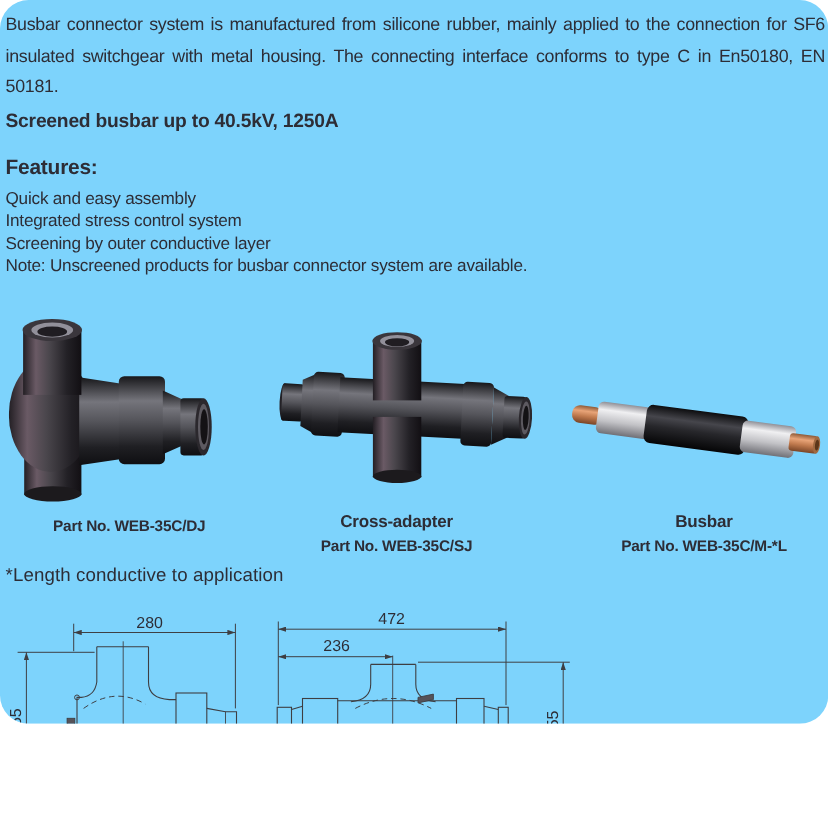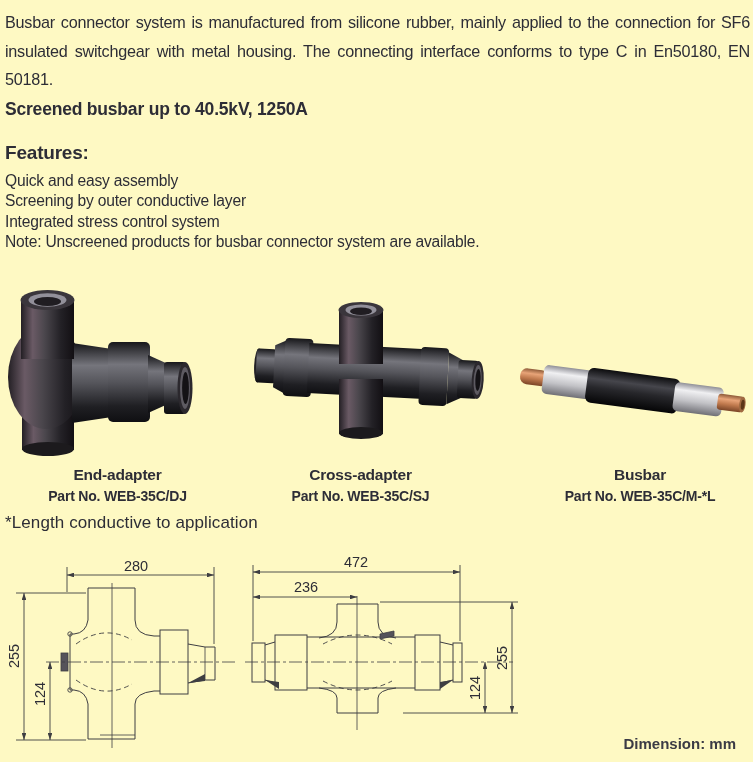--- a/index.html
+++ b/index.html
@@ -1,19 +1,19 @@
 <!DOCTYPE html>
 <html><head>
 <meta charset="utf-8">
 <style>
   * { margin:0; padding:0; box-sizing:border-box; }
   html,body { background:#ffffff; }
   .page {
-    position:relative; width:753px; height:762px; background:#fef9c3;
-    font-family:"Liberation Sans", sans-serif; color:#2d2d36; overflow:hidden;
+    position:relative; width:753px; height:658px; background:#7dd3fc;
+    font-family:"Liberation Sans", sans-serif; color:#2d2d36; overflow:hidden;border-radius:26px;
   }
   .abs { position:absolute; }
   .intro {
     left:5px; top:8px; width:745px;
     font-size:16.2px; line-height:28.5px; letter-spacing:-0.25px;
     text-align:justify;
   }
   .subtitle { left:5px; top:99px; font-size:17.5px; font-weight:700; letter-spacing:-0.2px;text-align:right; }
   .features-heading { left:5px; top:142px; font-size:19px; font-weight:700; letter-spacing:-0.2px;text-align:center; }
   .features-list { left:5px; top:171px; width:600px; font-size:15.6px; line-height:20.3px; letter-spacing:-0.2px; }
@@ -31,22 +31,22 @@
 
 <div class="page">
 
   <p class="abs intro">Busbar connector system is manufactured from silicone rubber, mainly applied to the connection for SF6 insulated switchgear with metal housing. The connecting interface conforms to type C in En50180, EN 50181.</p>
 
   <div class="abs subtitle">Screened busbar up to 40.5kV, 1250A</div>
 
   <div class="abs features-heading">Features:</div>
   <div class="abs features-list">
     <div>Quick and easy assembly</div>
+    <div>Integrated stress control system</div>
     <div>Screening by outer conductive layer</div>
-    <div>Integrated stress control system</div>
     <div>Note: Unscreened products for busbar connector system are available.</div>
   </div>
 
   <svg class="product-img" style="left:8px; top:285px;" width="185" height="175" viewBox="0 0 185 175">
     <defs>
       <linearGradient id="ea-v" x1="0" y1="0" x2="1" y2="0">
         <stop offset="0" stop-color="#231f24"></stop>
           <stop offset="0.22" stop-color="#6a5a65"></stop>
         <stop offset="0.45" stop-color="#4a464c"></stop>
           <stop offset="0.75" stop-color="#232126"></stop>
@@ -144,21 +144,20 @@
       <rect x="27" y="24" width="49" height="29" rx="5" fill="url(#bb-silver)"></rect>
       <rect x="71" y="21" width="93" height="35" rx="6" fill="url(#bb-black)"></rect>
       <rect x="159" y="24" width="49" height="29" rx="5" fill="url(#bb-silver)"></rect>
       <rect x="203" y="30" width="26" height="16" rx="3" fill="url(#bb-copper)"></rect>
       <ellipse cx="228" cy="38" rx="3.2" ry="8" fill="#a06a42"></ellipse>
       <ellipse cx="228.4" cy="38" rx="1.8" ry="5" fill="#5c3619"></ellipse>
     </g>
   </svg>
 
   <div class="product-label" style="left:15px; top:466px; width:205px;">
-    <div class="pname">End-adapter</div>
     <div class="ppart">Part No. WEB-35C/DJ</div>
   </div>
   <div class="product-label" style="left:258px; top:466px; width:205px;">
     <div class="pname">Cross-adapter</div>
     <div class="ppart">Part No. WEB-35C/SJ</div>
   </div>
   <div class="product-label" style="left:537px; top:466px; width:206px;">
     <div class="pname">Busbar</div>
     <div class="ppart">Part No. WEB-35C/M-*L</div>
   </div>

